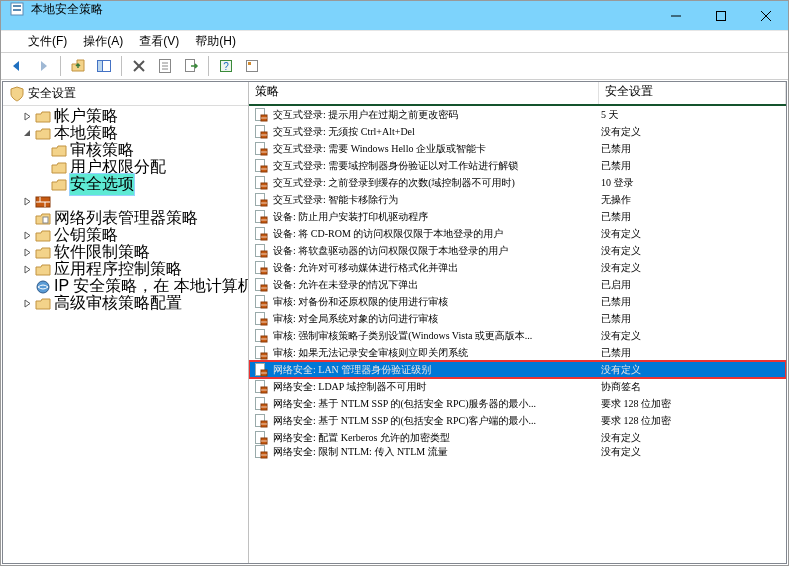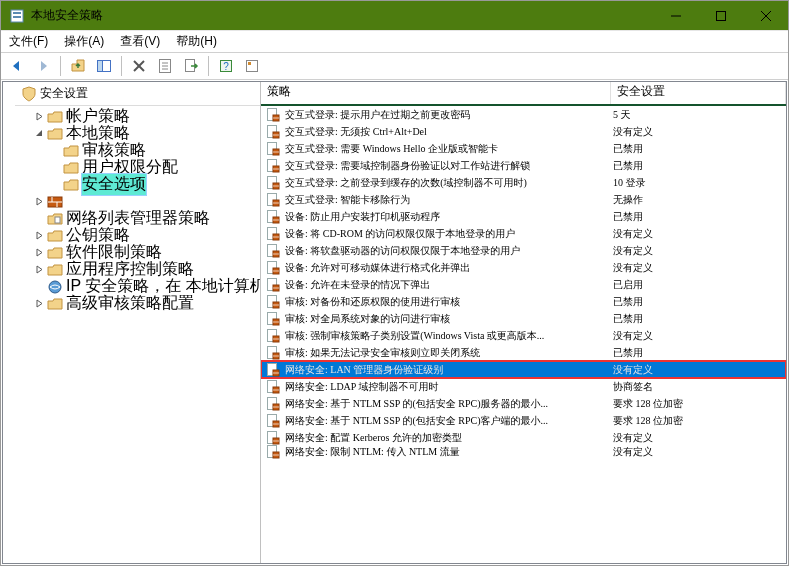--- a/index.html
+++ b/index.html
@@ -9,42 +9,42 @@
     background: #fff;
     width: 789px;
     height: 566px;
     overflow: hidden;
     border: 1px solid #999;
     position: relative;
   }
   .titlebar {
     height: 30px;
     display: flex;
-    align-items: center;
+    align-items: flex-start;
     padding: 0 0 0 8px;
-    background: #4d7c0f;
+    background: #7dd3fc;
     border-bottom: 1px solid #e6e6e6;
   }
   .title-icon {
     width: 16px; height: 16px;
     display: inline-flex; align-items:center; justify-content:center;
     margin-right: 6px;
   }
   .window-title { flex: 1; font-size: 12px; }
   .win-controls { display:flex; }
   .win-btn {
     width: 45px; height: 29px;
     display:flex; align-items:center; justify-content:center;
     font-family: "Segoe MDL2 Assets", Arial, sans-serif;
     font-size: 10px;
   }
   .menubar {
     height: 21px;
     display:flex; align-items:center;
-    padding-left: 0;
+    padding-left: 19px;
     background:#fff;
   }
   .menu-item {
     padding: 2px 8px;
     font-size:12px;
   }
   .toolbar {
     height: 28px;
     border-top: 1px solid #d0d0d0;
     border-bottom: 1px solid #d0d0d0;
@@ -58,21 +58,20 @@
     display:flex; align-items:center; justify-content:center;
     border: 1px solid transparent;
   }
   .tb-sep {
     width:1px; height:20px; background:#c0c0c0; margin: 0 3px;
   }
   .content-wrap {
     position:absolute; top:80px; bottom:1px; left:1px; right:1px;
     border: 1px solid #828790;
     display:flex;
-    padding-left:12px;
   }
   .tree-pane {
     width: 246px;
     border-right: 1px solid #c0c0c0;
     overflow-y: auto;
     overflow-x: auto;
     position:relative;
   }
   .tree-header {
     height: 24px;

